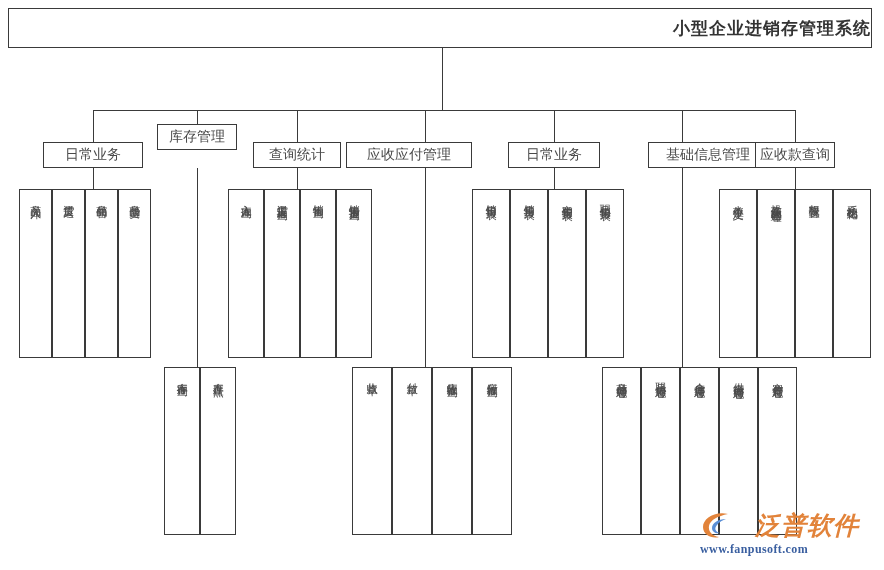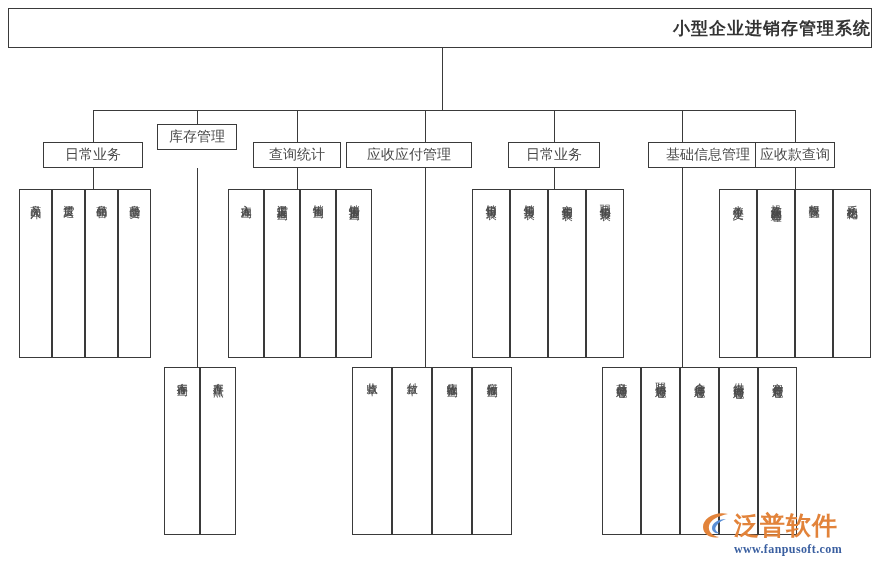--- a/index.html
+++ b/index.html
@@ -96,39 +96,40 @@
     position: absolute;
     right: 8px;
     bottom: 6px;
     width: 176px;
     height: 58px;
     pointer-events: none;
   }
   .wm-row {
     display: flex;
     align-items: center;
-    gap: 0;
+    gap: 21px;
     height: 38px;
+    font-style: italic;
   }
   .wm-mark {
     position: relative;
     width: 34px;
     height: 32px;
     flex: 0 0 auto;
   }
   .wm-text {
     font-size: 25px;
     font-weight: bold;
     color: #e2833a;
     font-family: "Liberation Sans", "DejaVu Sans", sans-serif;
     letter-spacing: 1px;
     line-height: 32px;
   }
   .wm-url {
-    text-align: center;
+    text-align: left;
     font-size: 12px;
     font-weight: bold;
     color: #3a5fa0;
     font-family: "Liberation Serif", "DejaVu Serif", serif;
     letter-spacing: 0.4px;
     margin-top: -2px;
   }
 </style>
 </head>
 <body>

